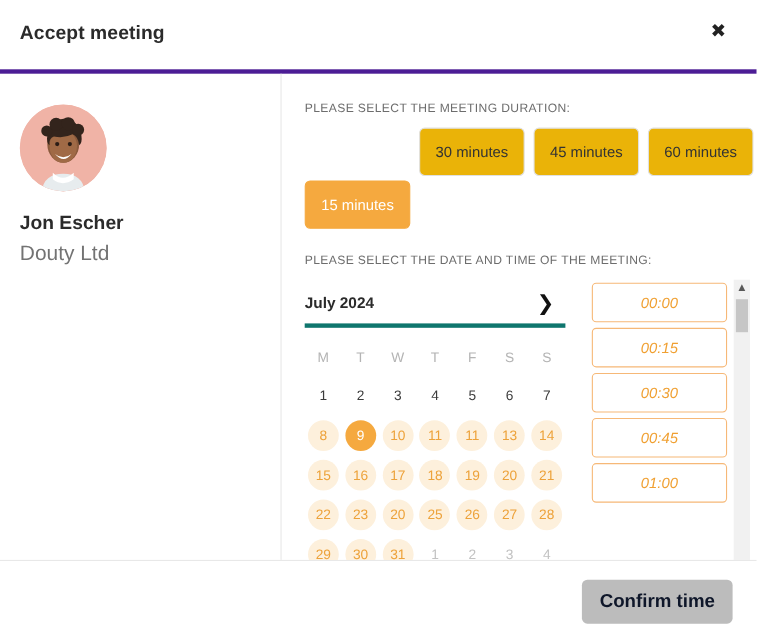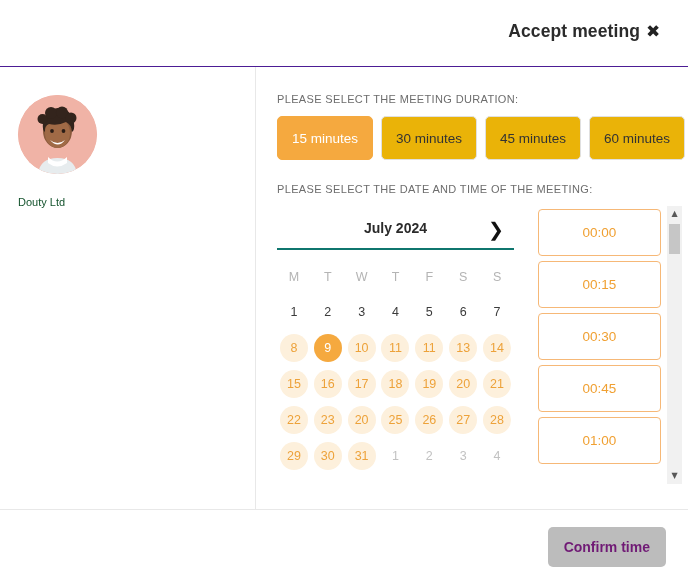--- a/index.html
+++ b/index.html
@@ -19,24 +19,24 @@
     display: flex;
     flex-direction: column;
     overflow: hidden;
     position: relative;
   }
 
   
   .dialog-header {
     height: 67px;
     flex: 0 0 67px;
-    border-bottom: 1px solid #4c1d95;
-    display: flex;
-    align-items: center;
-    justify-content: flex-end;
+    border-bottom: 4px solid #4c1d95;
+    display: flex;
+    align-items: center;
+    justify-content: space-between;
     padding: 0 22px 4px 18px;
   }
   .dialog-title {
     font-size: 17.5px;
     font-weight: bold;
     color: #2b2b2b;
     letter-spacing: 0.1px;
   }
   .close-btn {
     width: 26px;
@@ -79,23 +79,23 @@
   }
   .avatar svg { display: block; width: 100%; height: 100%; }
 
   .profile-name {
     margin-top: 18px;
     font-size: 17.5px;
     font-weight: bold;
     color: #2b2b2b;
   }
   .profile-company {
-    margin-top: 22px;
-    font-size: 11px;
-    color: #14532d;
+    margin-top: 7px;
+    font-size: 19px;
+    color: #737373;
   }
 
   
   .select-pane {
     flex: 1 1 auto;
     padding: 26px 0 0 21px;
     min-width: 0;
     overflow: hidden;
   }
   .field-label {
@@ -122,42 +122,42 @@
     font-family: "Liberation Sans", sans-serif;
     cursor: pointer;
     display: flex;
     align-items: center;
     justify-content: center;
   }
   .duration-btn.selected {
     background: #f5a93f;
     border-color: #f5a93f;
     color: #ffffff;
+    margin-top: 48px;
   }
 
   
   .picker-row {
     display: flex;
     gap: 18px;
     align-items: flex-start;
   }
 
   
   .calendar {
     width: 237px;
     flex: 0 0 237px;
     padding-top: 4px;
   }
   .cal-header {
     display: flex;
     align-items: center;
-    justify-content: center;
     position: relative;
     height: 40px;
-    border-bottom: 2px solid #0f766e;
+    border-bottom: 4px solid #0f766e;
     padding-bottom: 2px;
   }
   .cal-month {
     font-size: 14px;
     font-weight: bold;
     color: #2b2b2b;
   }
   .cal-next {
     position: absolute;
     right: 6px;
@@ -219,33 +219,34 @@
     display: flex;
     overflow: hidden;
     position: relative;
   }
   .time-list {
     flex: 1 1 auto;
     padding: 3px 6px 0 6px;
     overflow: hidden;
   }
   .time-slot {
-    height: 47px;
+    height: 36px;
     margin-bottom: 5px;
     border: 1px solid #f6b877;
     border-radius: 4px;
     background: #ffffff;
     color: #f0a032;
     font-size: 13.5px;
     font-family: "Liberation Sans", sans-serif;
     display: flex;
     align-items: center;
     justify-content: center;
     cursor: pointer;
     flex: 0 0 auto;
+    font-style: italic;
   }
   
   .scrollbar {
     width: 15px;
     flex: 0 0 15px;
     background: #f1f1f1;
     display: flex;
     flex-direction: column;
     align-items: center;
     position: relative;
@@ -280,22 +281,22 @@
     justify-content: flex-end;
     padding-right: 22px;
     background: #ffffff;
   }
   .confirm-btn {
     min-width: 114px;
     height: 40px;
     border-radius: 5px;
     border: none;
     background: #bcbcbc;
-    color: #701a75;
-    font-size: 14px;
+    color: #0f172a;
+    font-size: 17px;
     font-weight: bold;
     font-family: "Liberation Sans", sans-serif;
     cursor: default;
     padding: 0 16px;
   }
 </style>
 </head>
 <body>
 
 <div class="dialog">
@@ -318,20 +319,21 @@
           <path d="M25 28 q3-14 15-15 q13 0 16 15 q1 7 -2 9 q-1-8 -6-10 q-8 4 -17 2 q-5 2 -4 8 q-3-2 -2-9 Z" fill="#33241c"></path>
           <circle cx="24.5" cy="24" r="5" fill="#33241c"></circle>
           <circle cx="33" cy="18" r="6" fill="#33241c"></circle>
           <circle cx="44" cy="17.5" r="6" fill="#33241c"></circle>
           <circle cx="53" cy="23" r="5.5" fill="#33241c"></circle>
           <circle cx="34" cy="36" r="1.9" fill="#2b1d16"></circle>
           <circle cx="45.5" cy="36" r="1.9" fill="#2b1d16"></circle>
           <path d="M32 45 q7.5 6 15 0 q-7 9 -15 0 Z" fill="#ffffff"></path>
         </svg>
       </div>
+      <div class="profile-name">Jon Escher</div>
       <div class="profile-company">Douty Ltd</div>
     </div>
 
     <div class="select-pane">
 
       <div class="field-label">PLEASE SELECT THE MEETING DURATION:</div>
       <div class="duration-row">
           <button class="duration-btn selected">15 minutes</button>
           <button class="duration-btn">30 minutes</button>
           <button class="duration-btn">45 minutes</button>

